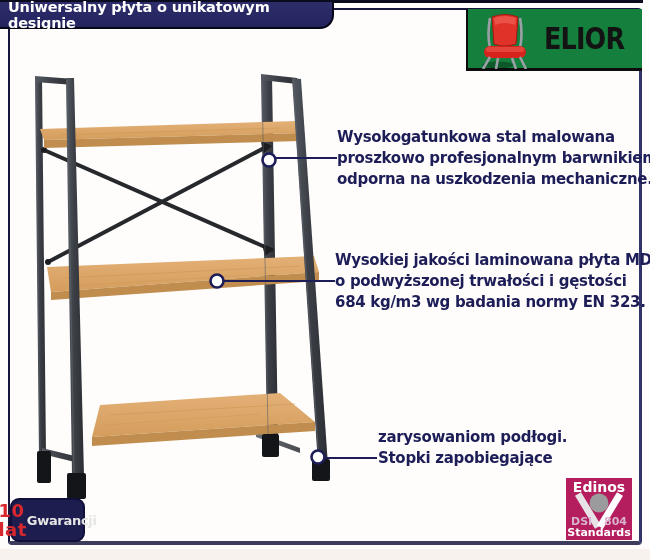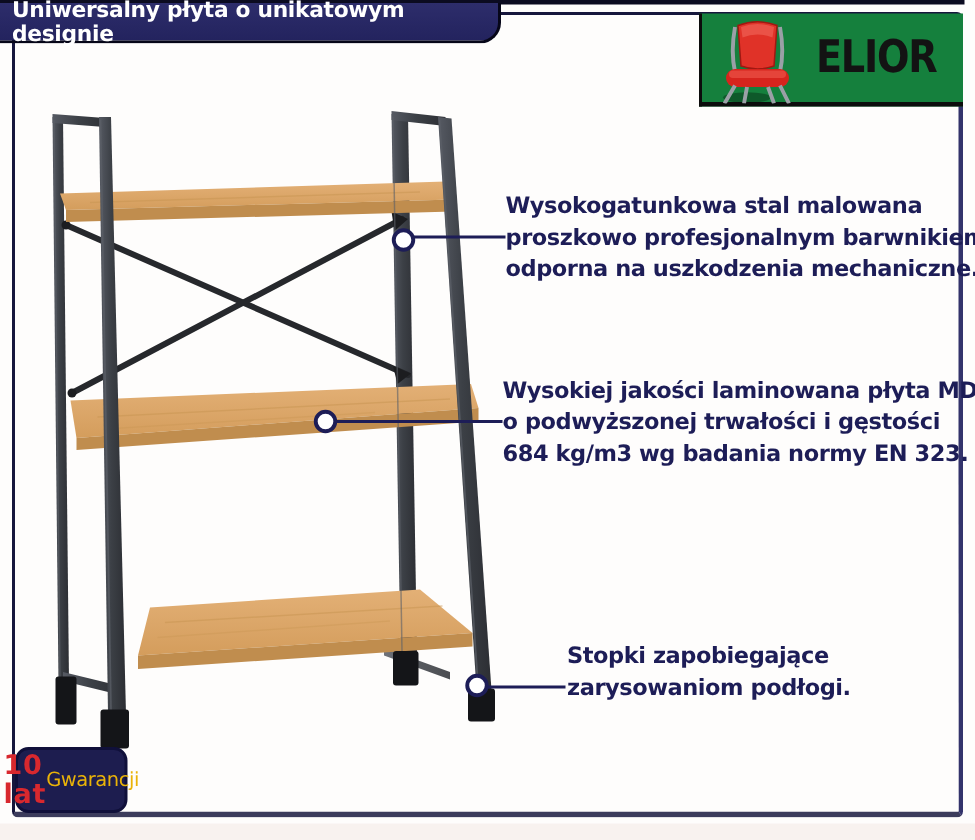--- a/index.html
+++ b/index.html
@@ -30,21 +30,21 @@
 
   .shelf-svg{position:absolute;left:0;top:0}
 
   .annotation{position:absolute;color:var(--accent-navy);font-weight:bold;font-size:15px;
     line-height:21px;letter-spacing:-0.3px;white-space:nowrap}
 
   .warranty-badge{position:absolute;left:10px;top:498px;width:75px;height:44px;
     background:#1d1d4f;border:2px solid #10103a;border-radius:9px;
     display:flex;align-items:center;justify-content:center}
   .warranty-top{color:var(--warranty-red);font-weight:bold;font-size:18px;line-height:19px;letter-spacing:.5px}
-  .warranty-bottom{color:#eab308;font-weight:normal;font-size:13px;line-height:15px;letter-spacing:-0.3px}
+  .warranty-bottom{color:#e5e5e5;font-weight:bold;font-size:13px;line-height:15px;letter-spacing:-0.3px}
 
   .standards-badge{position:absolute;left:566px;top:478px;width:66px;height:62px;
     background:var(--standards-magenta);overflow:hidden}
   .standards-brand{position:absolute;left:0;top:1px;width:100%;text-align:center;
     color:#fff;font-weight:bold;font-size:14px}
   .standards-left{position:absolute;left:5px;top:37px;color:#d9b3cf;font-weight:bold;font-size:11px}
   .standards-right{position:absolute;right:5px;top:37px;color:#d9b3cf;font-weight:bold;font-size:11px}
   .standards-label{position:absolute;left:0;top:48px;width:100%;text-align:center;
     color:#fff;font-weight:bold;font-size:11px}
   .v-svg{position:absolute;left:0;top:0}
@@ -158,24 +158,35 @@
     <div>Wysokogatunkowa stal malowana</div>
     <div>proszkowo profesjonalnym barwnikiem</div>
     <div>odporna na uszkodzenia mechaniczne.</div>
   </div>
   <div class="annotation" style="left:335px;top:250px">
     <div>Wysokiej jakości laminowana płyta MDF</div>
     <div>o podwyższonej trwałości i gęstości</div>
     <div>684 kg/m3 wg badania normy EN 323.</div>
   </div>
   <div class="annotation" style="left:378px;top:427px">
+    <div>zarysowaniom podłogi.</div>
     <div>Stopki zapobiegające</div>
-    <div>zarysowaniom podłogi.</div>
   </div>
 
   <div class="warranty-badge">
     <div class="warranty-top">10 lat</div>
     <div class="warranty-bottom">Gwarancji</div>
   </div>
 
+  <div class="standards-badge">
+    <svg class="v-svg" width="66" height="62" viewBox="0 0 66 62">
+      <line x1="12" y1="16" x2="32" y2="49" stroke="#e6e2e6" stroke-width="7"></line>
+      <line x1="54" y1="16" x2="34" y2="49" stroke="#ffffff" stroke-width="7"></line>
+      <circle cx="33" cy="25" r="9.5" fill="#9b9b9d"></circle>
+    </svg>
+    <div class="standards-brand">Edinos</div>
+    <div class="standards-left">DSI</div>
+    <div class="standards-right">804</div>
+    <div class="standards-label">Standards</div>
+  </div>
 
   <div class="bottom-strip"></div>
 </div>
 
 </body></html>

